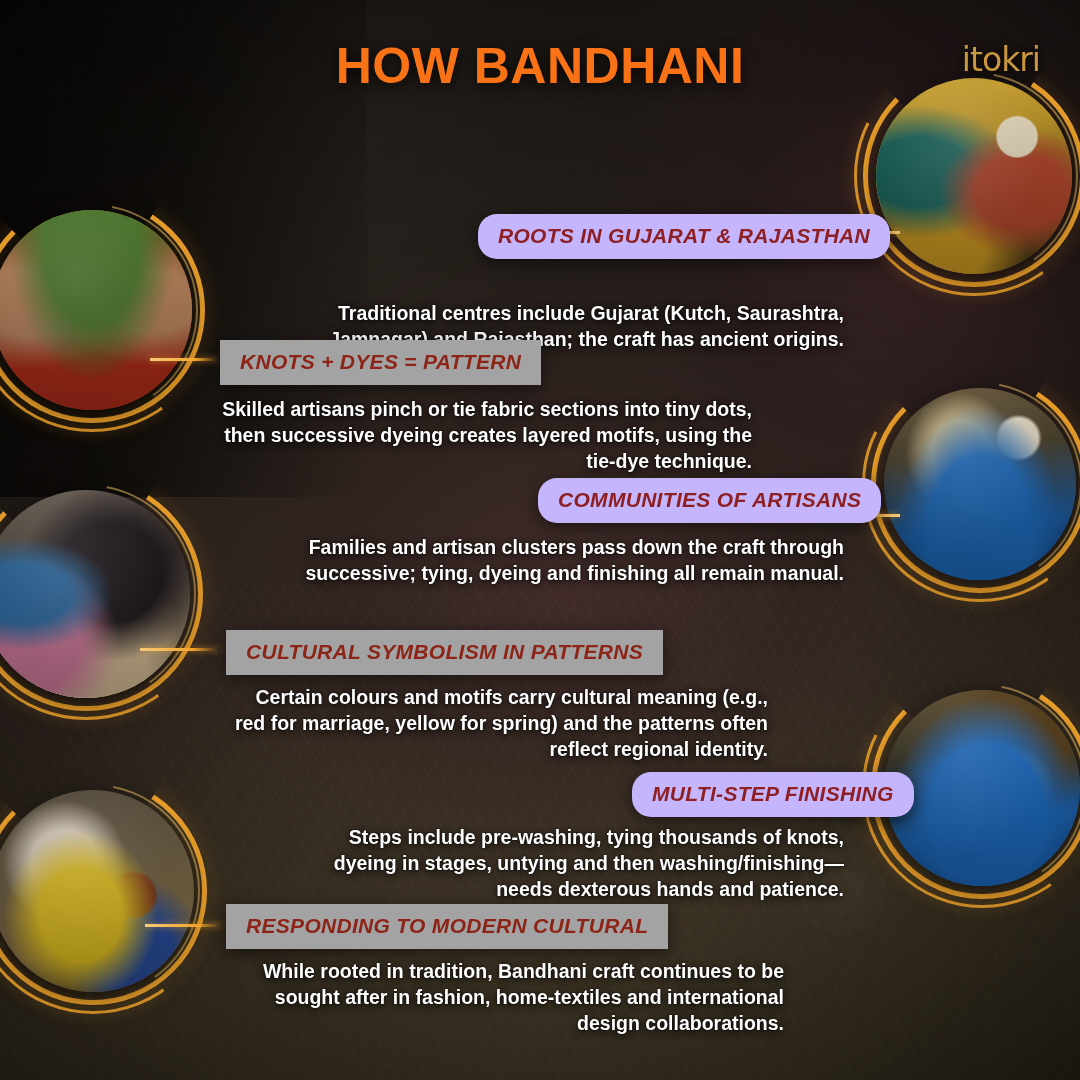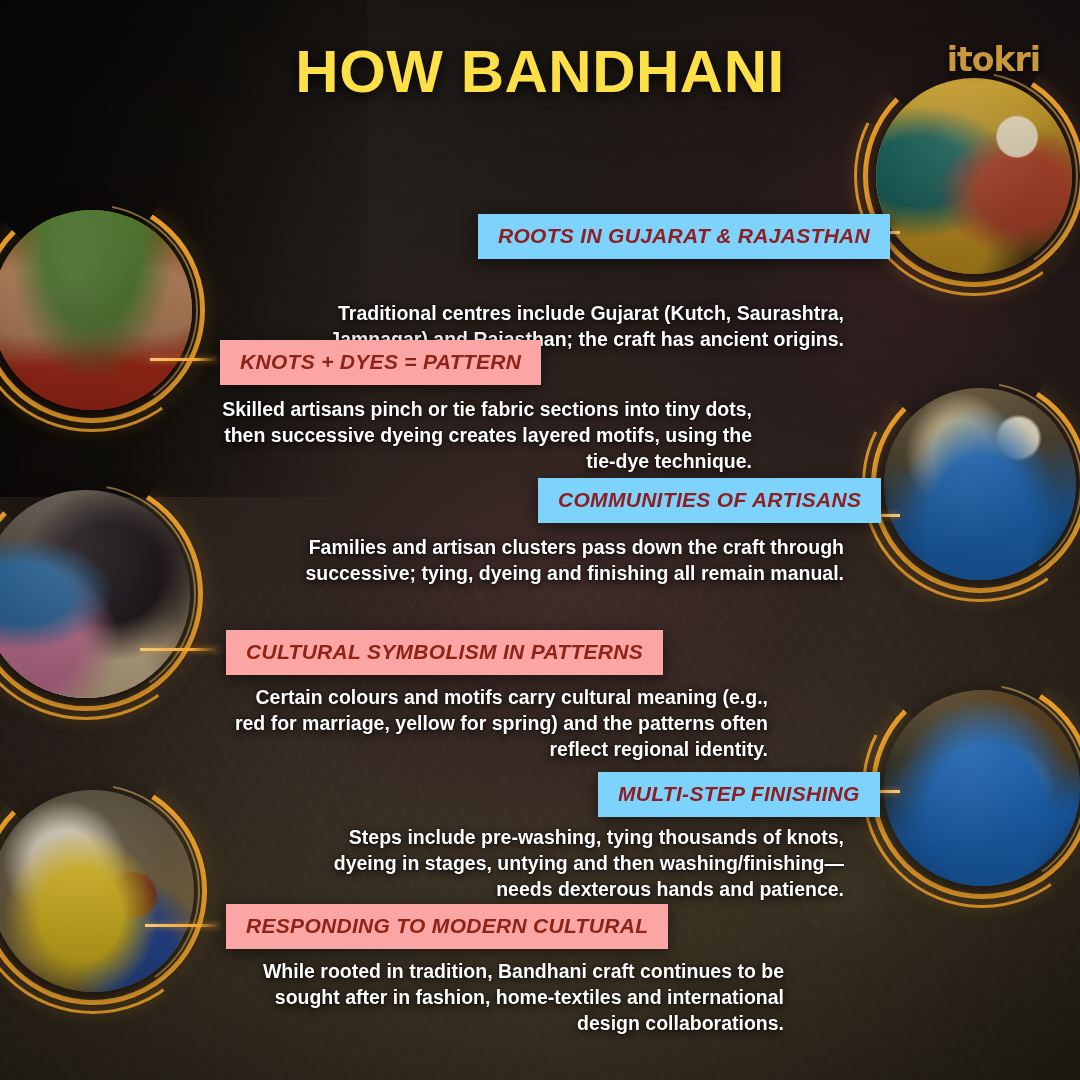--- a/index.html
+++ b/index.html
@@ -60,33 +60,33 @@
     position:absolute; inset:0; opacity:.10;
     background-image:
       repeating-linear-gradient(0deg, rgba(255,255,255,.05) 0 1px, rgba(0,0,0,0) 1px 3px),
       repeating-linear-gradient(90deg, rgba(255,255,255,.04) 0 1px, rgba(0,0,0,0) 1px 3px);
   }
 
   
   .title{
     position:absolute; left:0; right:0; top:38px;
     text-align:center;
-    font-size:60px; line-height:1.12;
+    font-size:50px; line-height:1.12;
     font-weight:bold; letter-spacing:.5px;
-    color:#fde047;
+    color:#f97316;
     text-shadow:0 3px 14px rgba(0,0,0,.85);
     z-index:40;
     pointer-events:none;
   }
   .title .l2{ display:block; }
 
   .logo{
     position:absolute; right:40px; top:40px;
     z-index:45;
-    font-size:33px; font-weight:bold; letter-spacing:-1px;
+    font-size:33px; font-weight:normal; letter-spacing:-1px;
     color:#C8973E;
     text-shadow:0 2px 10px rgba(0,0,0,.9);
     font-family:"DejaVu Sans", sans-serif;
   }
 
   
   .photo{ position:absolute; z-index:12; }
   .photo .ring{
     position:absolute; inset:-13px;
     border-radius:50%;
@@ -184,22 +184,22 @@
 
   
   .badge{
     position:absolute; z-index:25;
     padding:10px 20px 11px 20px;
     font-size:21px; font-weight:bold; font-style:italic;
     letter-spacing:.3px; white-space:nowrap;
     color:#8E1F22;
     box-shadow:0 4px 16px rgba(0,0,0,.55);
   }
-  .badge.cream{ background:#7dd3fc; }
-  .badge.amber{ background:#fca5a5; color:#8C2418; }
+  .badge.cream{ background:#c4b5fd;border-radius:19px; }
+  .badge.amber{ background:#a3a3a3; color:#8C2418; }
 
   
   .body-text{
     position:absolute; z-index:22;
     color:#FFFFFF;
     font-size:19.5px; line-height:1.34;
     font-weight:bold;
     text-shadow:0 2px 8px rgba(0,0,0,.9), 0 0 2px rgba(0,0,0,.8);
   }
   .body-text.right{ text-align:right; }
@@ -296,19 +296,19 @@
 
   <div class="badge amber" style="left:220px; top:340px;">KNOTS + DYES = PATTERN</div>
   <div class="body-text left" style="left:222px; top:396px; width:530px;">Skilled artisans pinch or tie fabric sections into tiny dots, then successive dyeing creates layered motifs, using the tie-dye technique.</div>
 
   <div class="badge cream" style="left:538px; top:478px;">COMMUNITIES OF ARTISANS</div>
   <div class="body-text right" style="left:240px; top:534px; width:604px;">Families and artisan clusters pass down the craft through successive; tying, dyeing and finishing all remain manual.</div>
 
   <div class="badge amber" style="left:226px; top:630px;">CULTURAL SYMBOLISM IN PATTERNS</div>
   <div class="body-text left" style="left:228px; top:684px; width:540px;">Certain colours and motifs carry cultural meaning (e.g., red for marriage, yellow for spring) and the patterns often reflect regional identity.</div>
 
-  <div class="badge cream" style="left:598px; top:772px;">MULTI-STEP FINISHING</div>
+  <div class="badge cream" style="left:632px; top:772px;">MULTI-STEP FINISHING</div>
   <div class="body-text right" style="left:312px; top:824px; width:532px;">Steps include pre-washing, tying thousands of knots, dyeing in stages, untying and then washing/finishing—needs dexterous hands and patience.</div>
 
   <div class="badge amber" style="left:226px; top:904px;">RESPONDING TO MODERN CULTURAL</div>
   <div class="body-text left" style="left:228px; top:958px; width:556px;">While rooted in tradition, Bandhani craft continues to be sought after in fashion, home-textiles and international design collaborations.</div>
 
 </div>
 
 </body></html>

